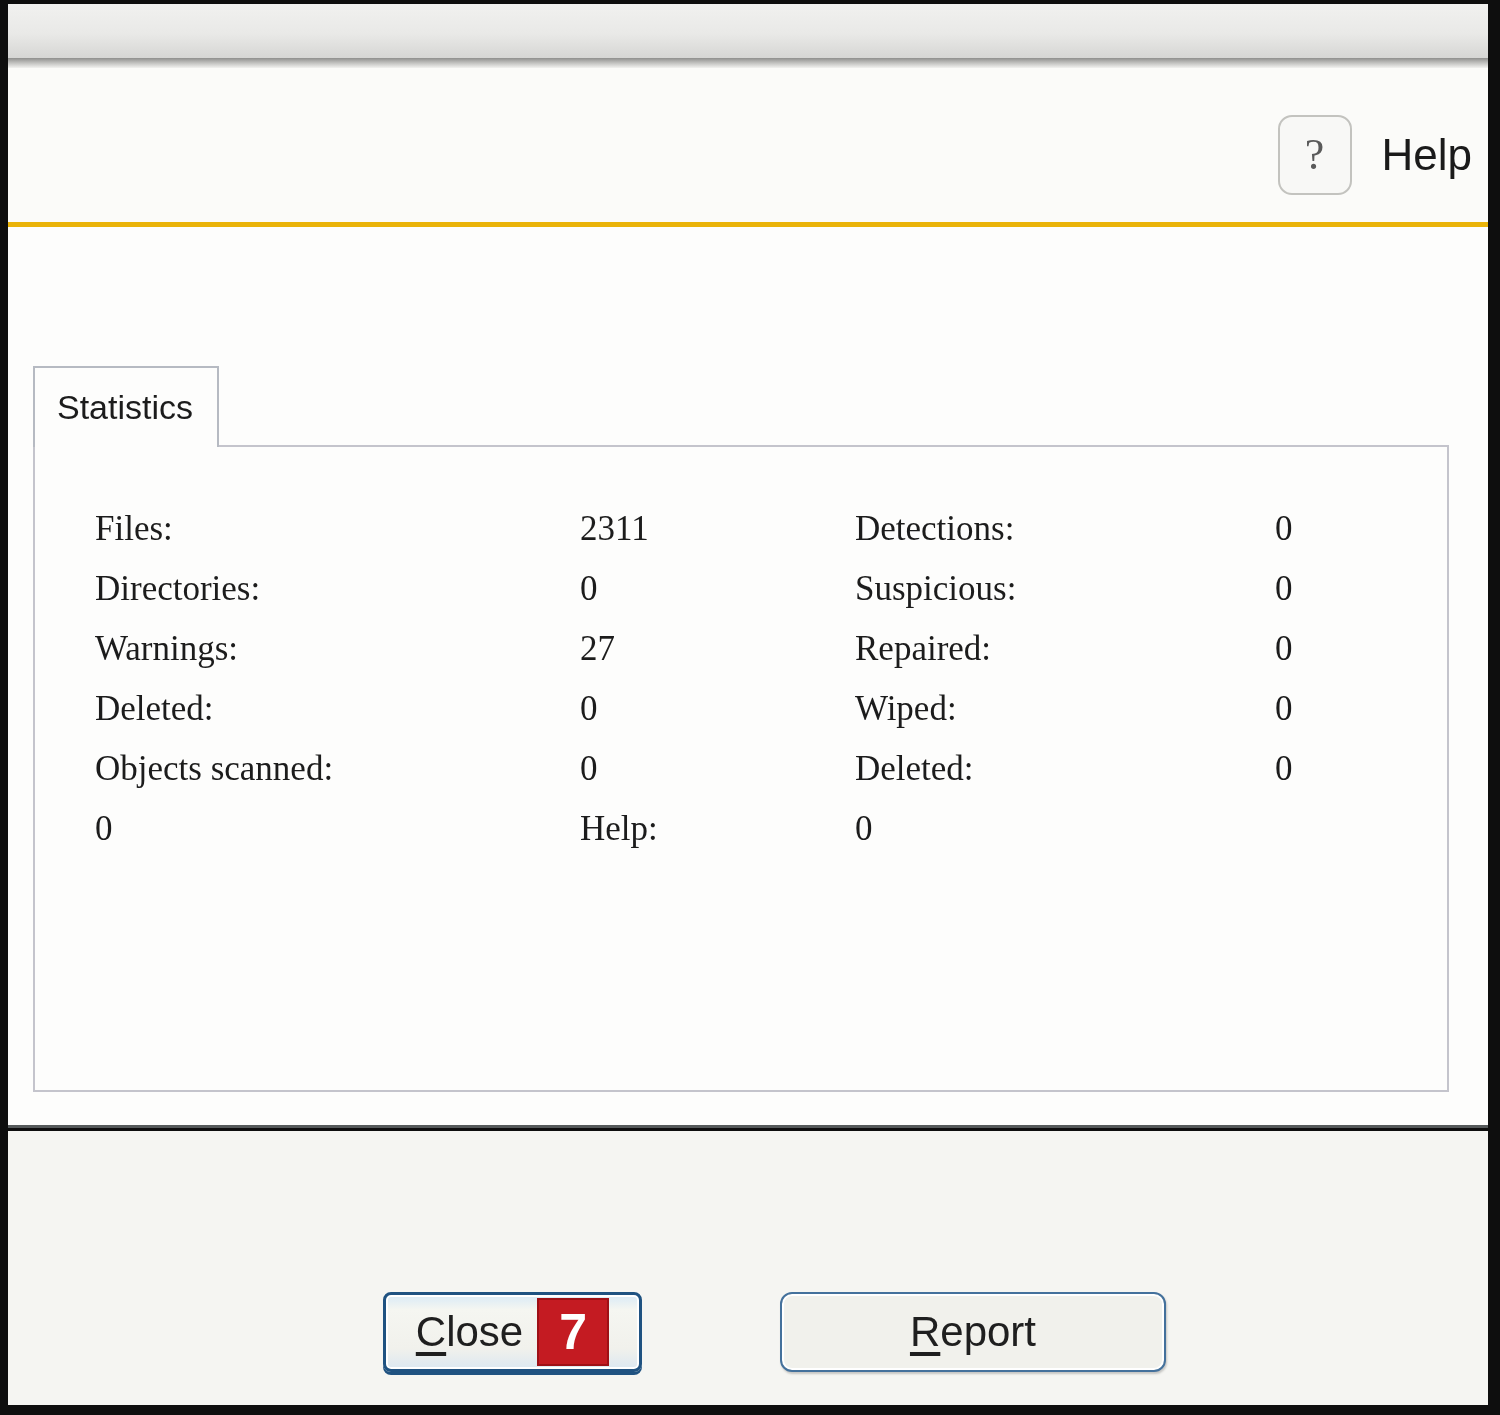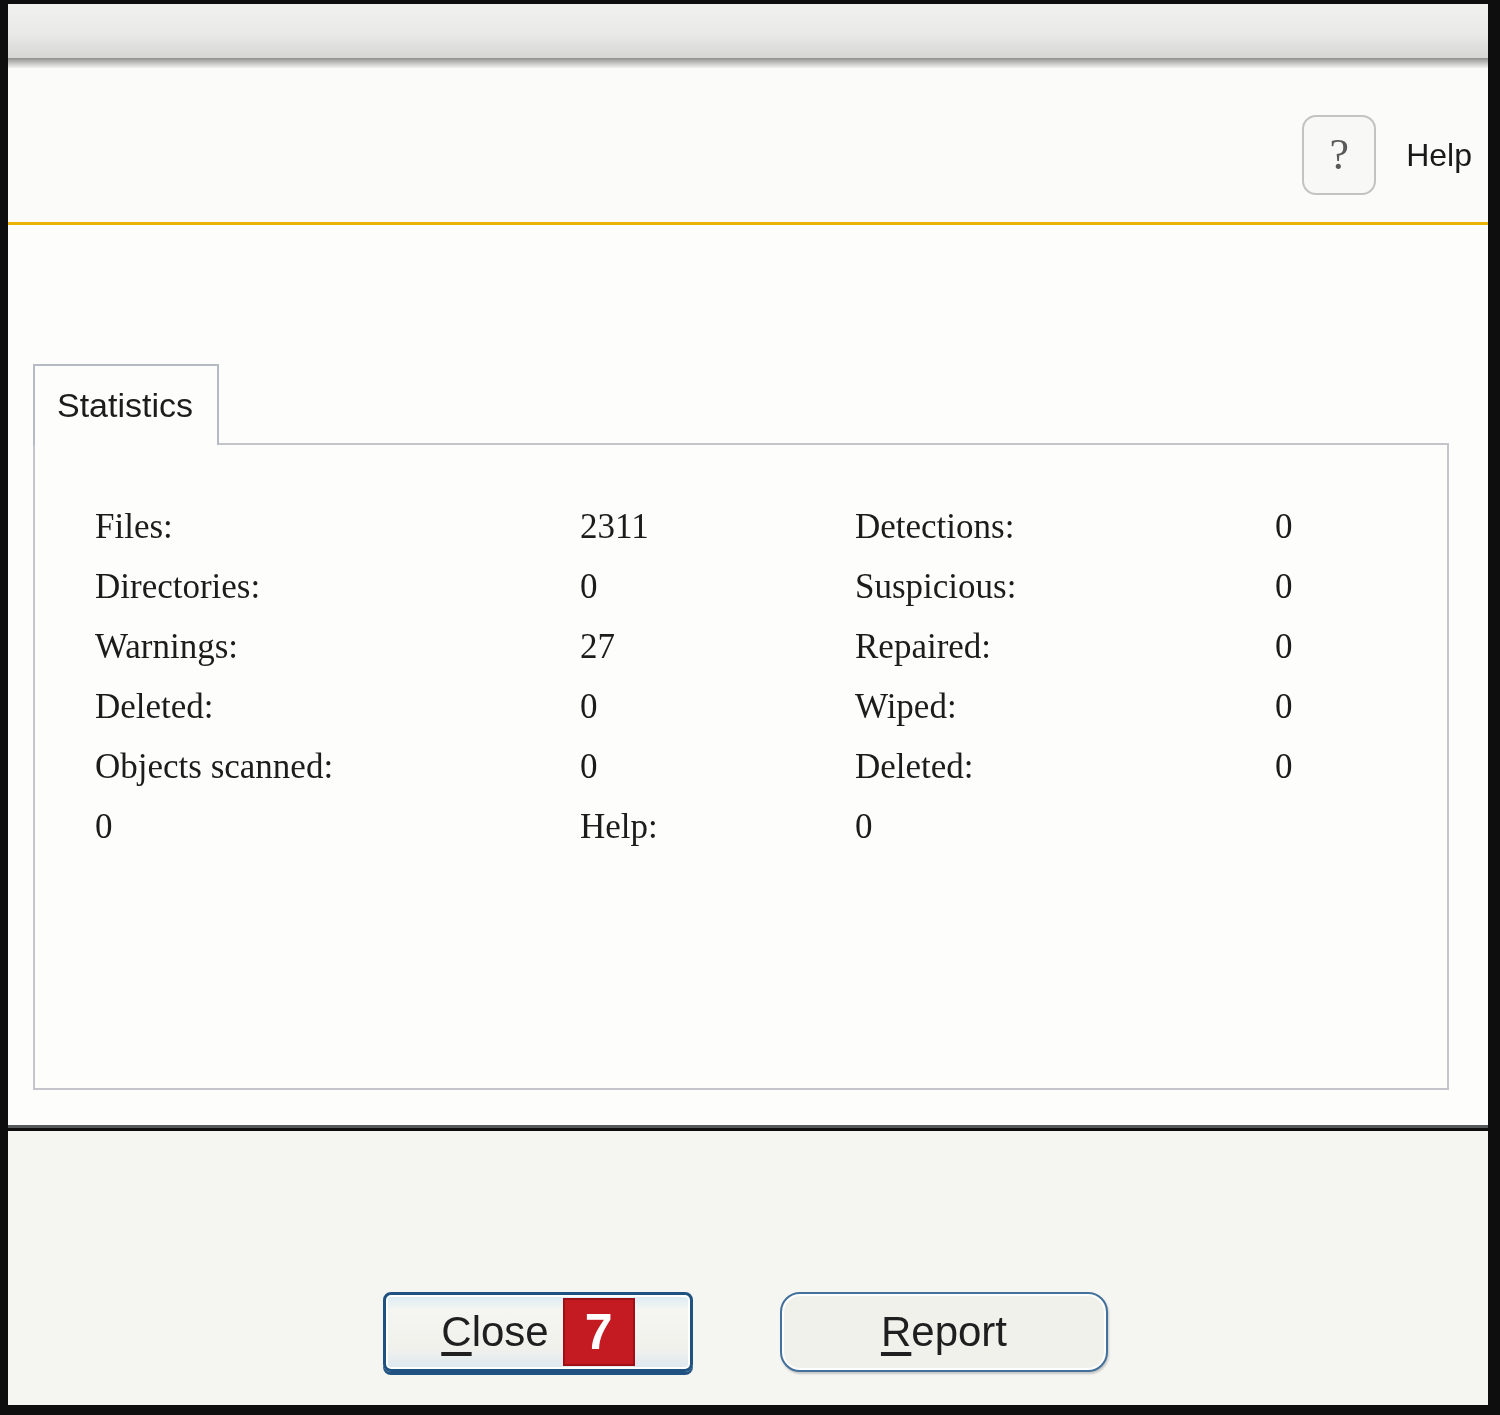--- a/index.html
+++ b/index.html
@@ -44,30 +44,30 @@
     border-radius: 14px;
     background: #f8f8f6;
     color: #5a5a5a;
     font-family: "Liberation Serif", "DejaVu Serif", serif;
     font-size: 44px;
     line-height: 1;
     cursor: pointer;
     display: flex; align-items: center; justify-content: center;
   }
   .help-label {
-    font-size: 32px;
+    font-size: 44px;
     color: #1a1a1a;
   }
 
   
   .main {
     position: absolute;
     left: 8px; right: 12px; top: 222px; height: 906px;
     background: #fdfdfc;
-    border-top: 3px solid #eab308;
+    border-top: 5px solid #eab308;
     border-bottom: 3px solid #55595a;
   }
   .tab {
     position: absolute;
     left: 25px; top: 139px;
     width: 186px; height: 81px;
     background: #fdfdfc;
     border: 2px solid #b6bac2;
     border-bottom: none;
     z-index: 2;
@@ -110,31 +110,31 @@
     position: absolute;
     top: 161px;
     height: 80px;
     font-family: "Liberation Sans", "DejaVu Sans", sans-serif;
     font-size: 42px;
     color: #1f1f1f;
     display: flex; align-items: center; justify-content: center;
     cursor: pointer;
   }
   .close-btn {
-    left: 375px; width: 310px;
+    left: 375px; width: 259px;
     border: 3px solid #1f5281;
     border-radius: 8px;
     background: linear-gradient(180deg, #d9eaf6 0%, #f5f6f1 20%, #f1f1ec 72%, #dce8f1 100%);
     box-shadow: inset 0 0 0 2px #ffffff, 0 3px 0 #1f5281;
     gap: 14px;
   }
   .report-btn {
-    left: 772px; width: 328px;
+    left: 772px; width: 386px;
     border: 2px solid #44719c;
-    border-radius: 20px;
+    border-radius: 12px;
     background: linear-gradient(180deg, #f7f7f3 0%, #ededе8 100%);
     background: linear-gradient(180deg, #f7f7f3 0%, #ededе8 100%);
     background-color: #f1f1ec;
     box-shadow: inset 0 0 0 2px #ffffff, 1px 2px 2px rgba(60,60,60,0.25);
   }
   .btn u { text-decoration: underline; text-underline-offset: 6px; }
   .badge {
     display: flex; align-items: center; justify-content: center;
     width: 72px; height: 68px;
     background: #c41b22;

